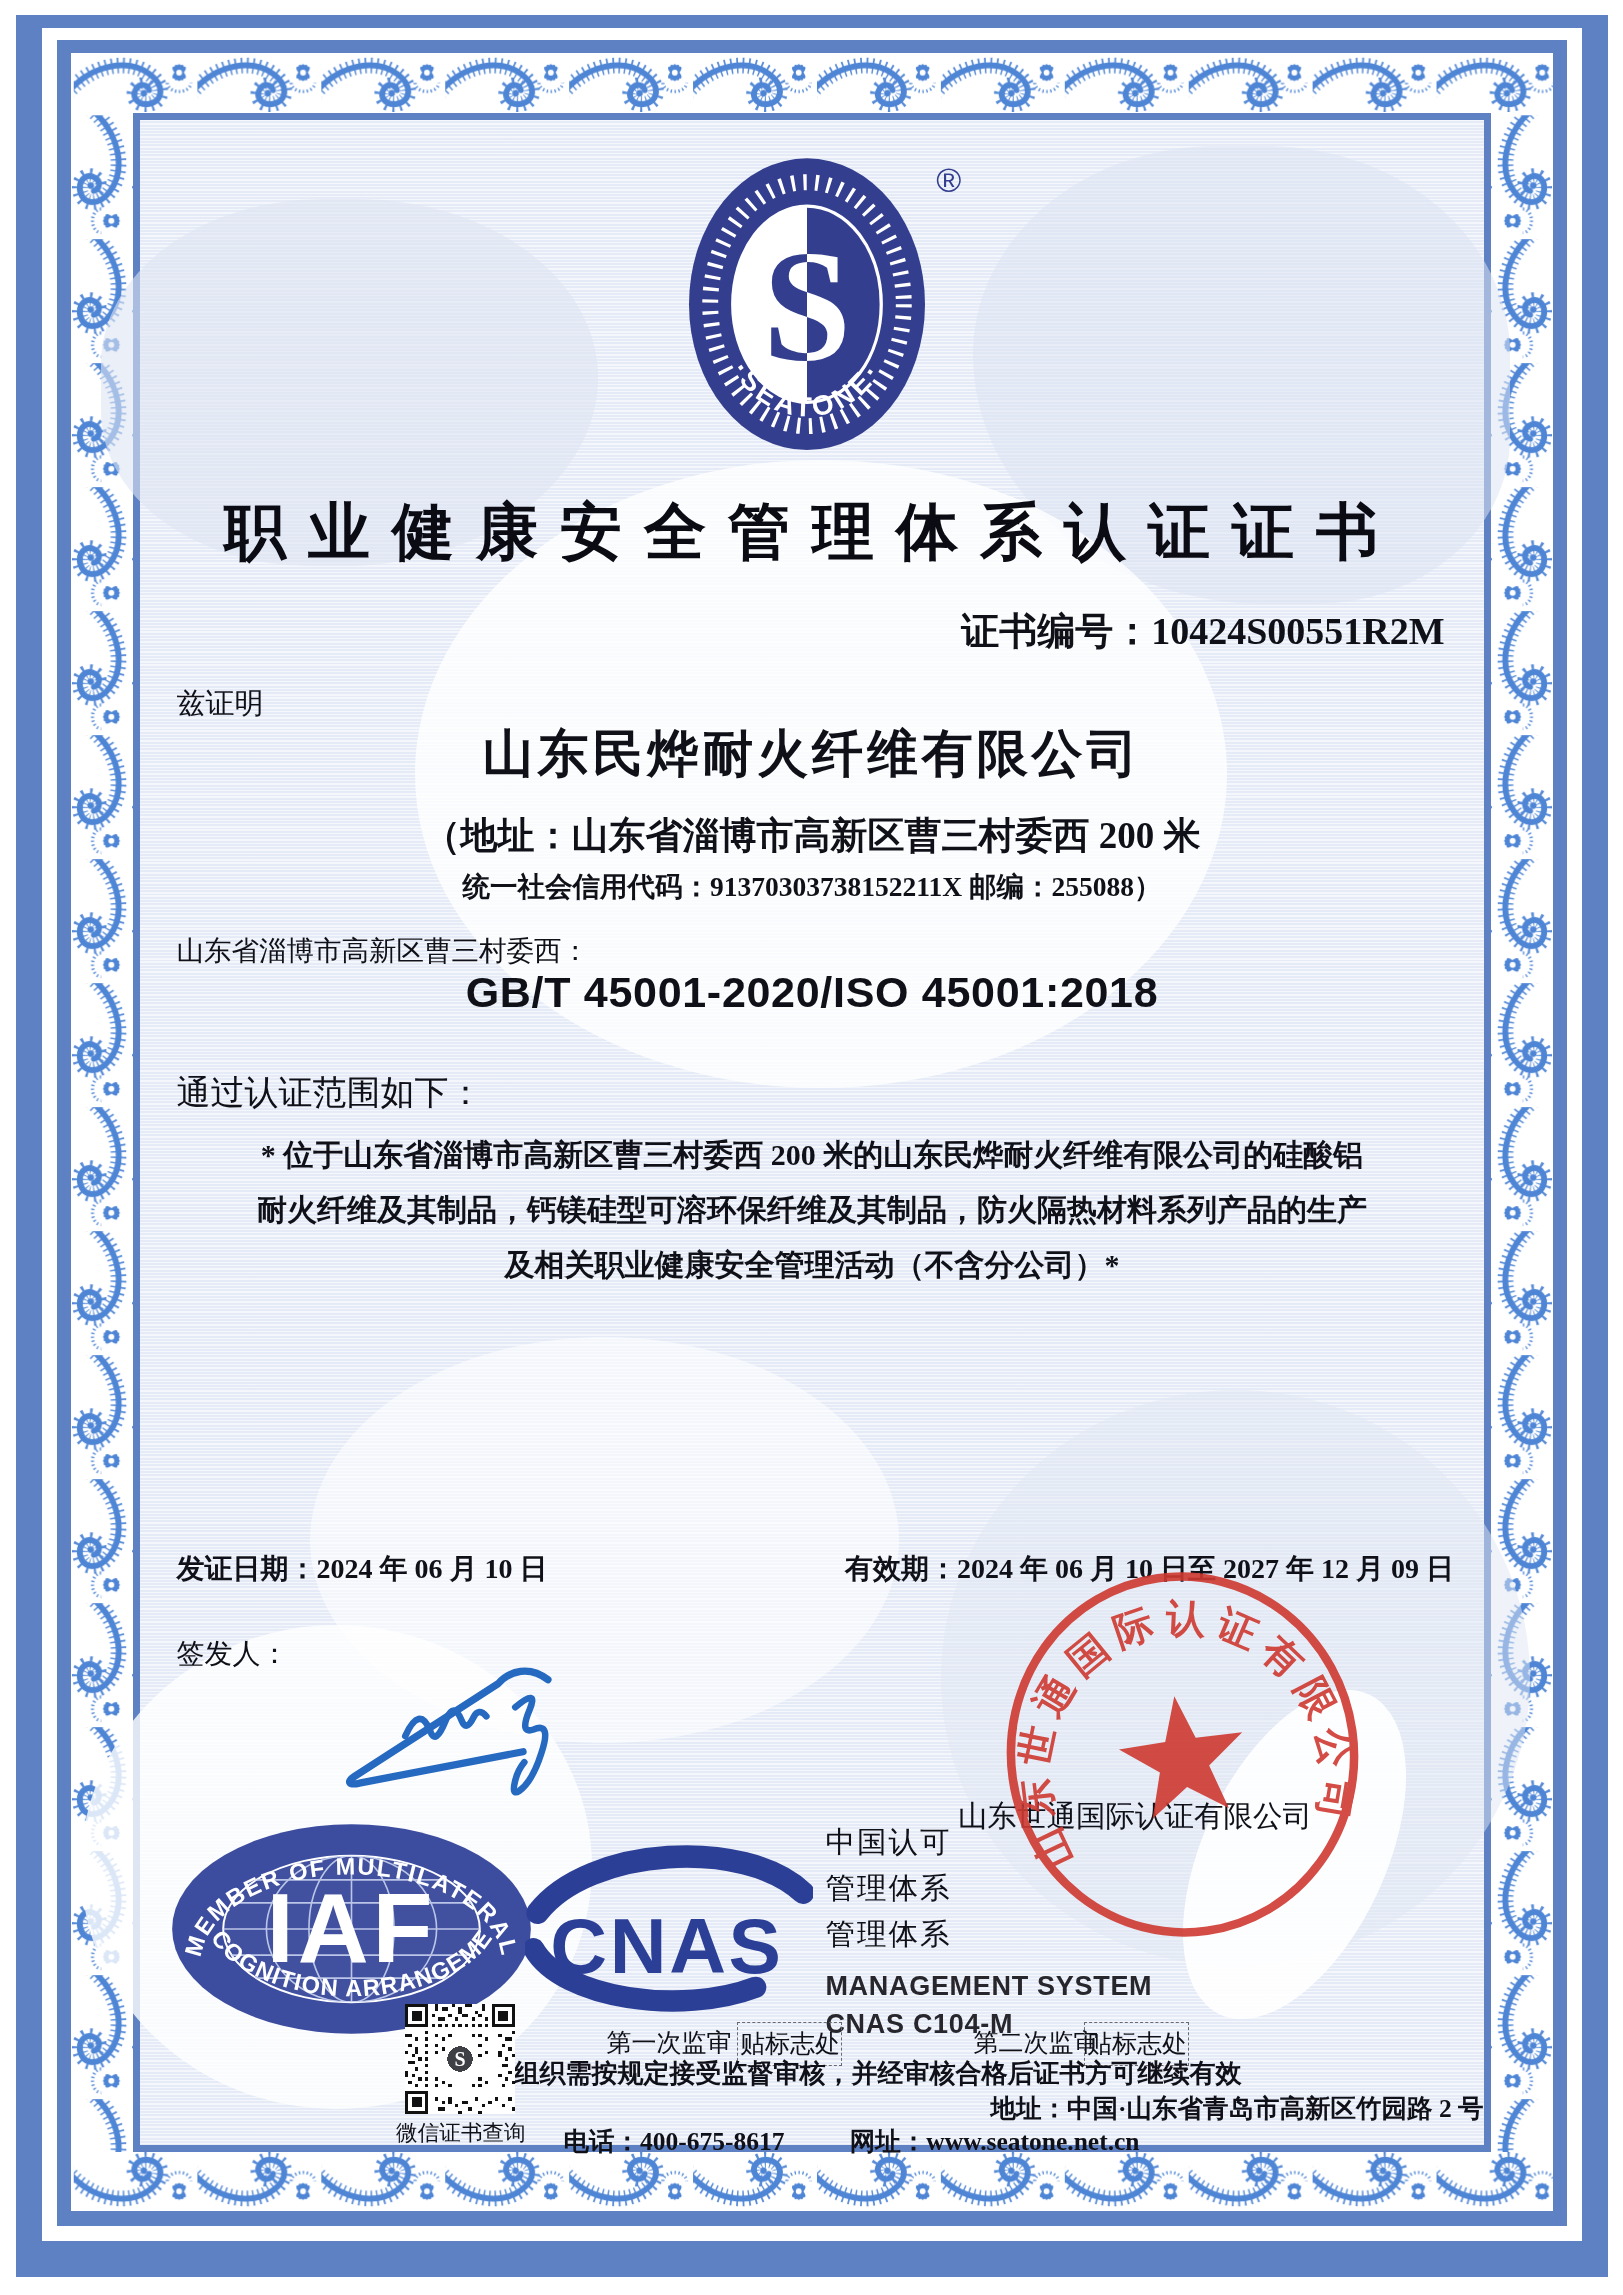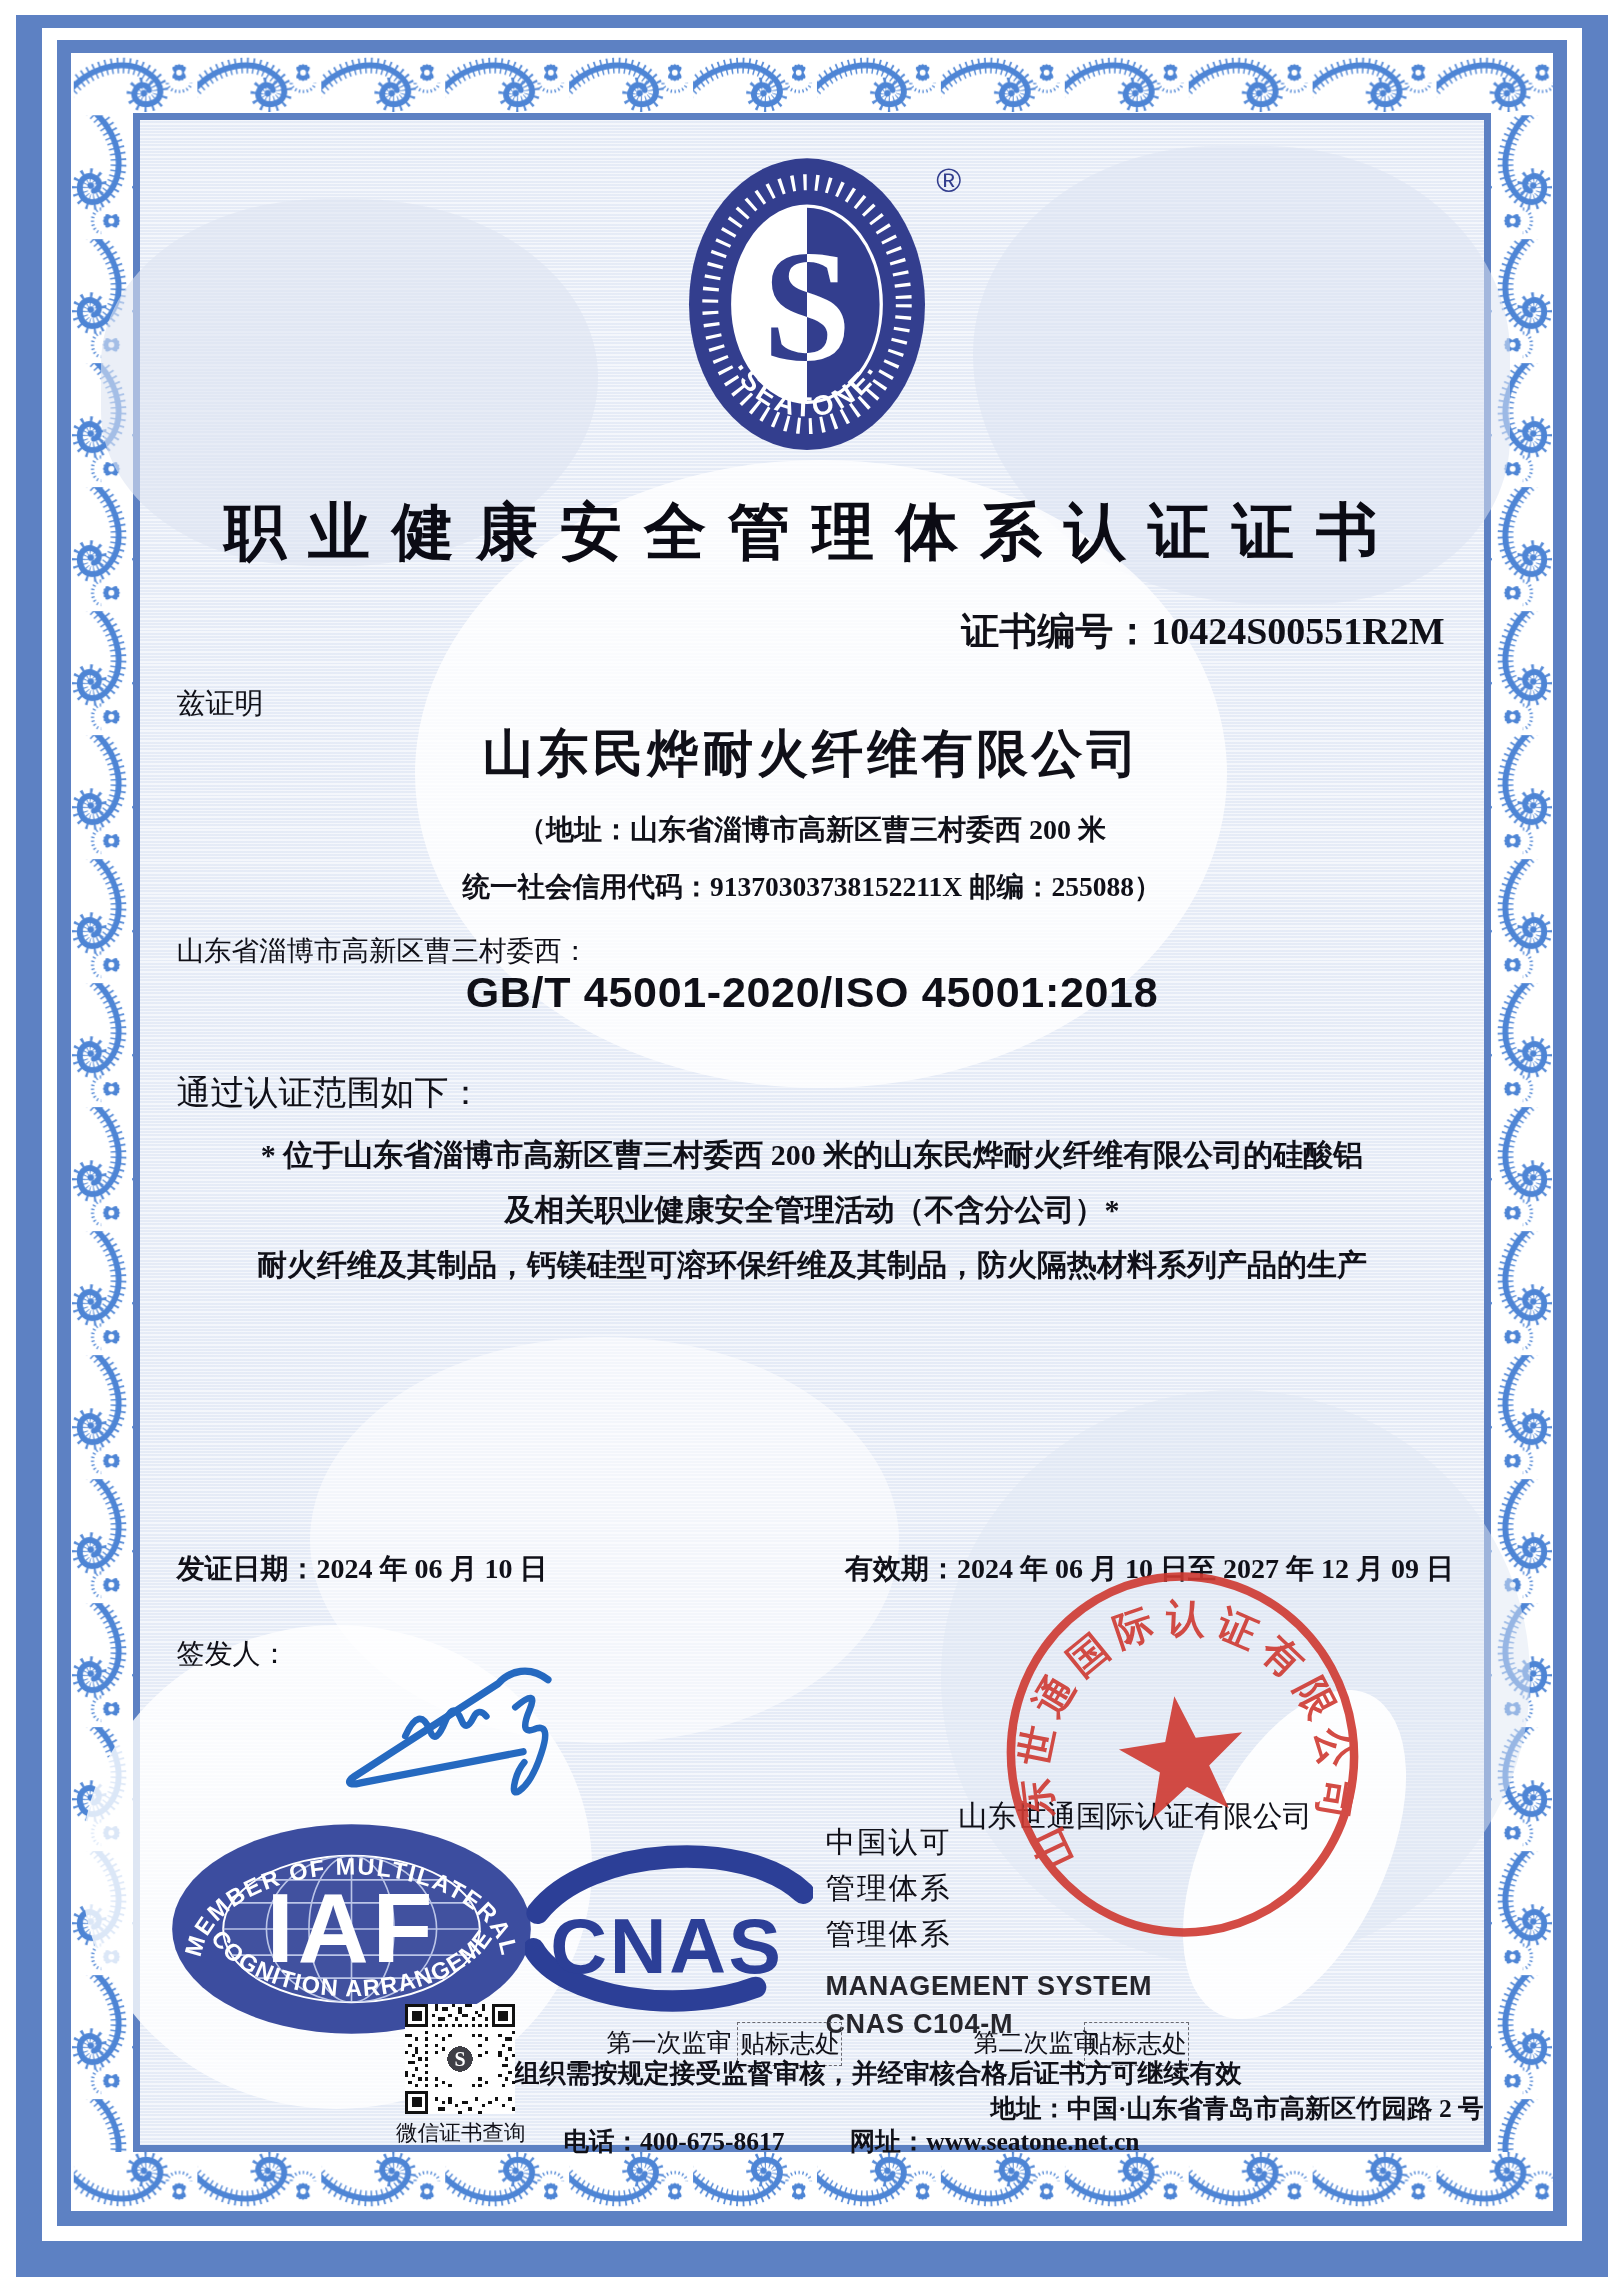--- a/index.html
+++ b/index.html
@@ -26,21 +26,21 @@
   .center{left:0;right:0;text-align:center;}
   .sans{font-family:"Liberation Sans","DejaVu Sans",sans-serif;}
 
   .logo-wrap{top:37px;left:50%;transform:translateX(-50%);width:288px;height:295px;}
   .logo-reg{position:absolute;right:-5.2px;top:3.9px;font-size:34px;color:#333e8e;font-family:"Liberation Sans",sans-serif;}
 
   .title{top:370px;font-size:62px;font-weight:bold;letter-spacing:22px;color:#0b0b14;white-space:nowrap;}
   .certno{top:486px;right:39px;font-size:38px;font-weight:bold;white-space:nowrap;}
   .statement{top:564px;left:36px;font-size:29px;}
   .company{top:600px;font-size:51px;font-weight:bold;letter-spacing:3.9px;white-space:nowrap;}
-  .addr1{top:691px;font-size:28px;font-weight:bold;white-space:nowrap;}
+  .addr1{top:691px;font-size:37px;font-weight:bold;white-space:nowrap;}
   .addr2{top:749px;font-size:27.5px;font-weight:bold;white-space:nowrap;}
   .stdintro{top:813px;left:36px;font-size:27.5px;}
   .stdcode{top:848px;font-size:43px;font-weight:bold;letter-spacing:0.7px;}
   .scopeintro{top:950px;left:36px;font-size:34px;}
   .scope{top:1007px;font-size:30px;font-weight:bold;line-height:55px;white-space:nowrap;}
   .disc{top:1219px;left:34px;right:34px;font-size:23.6px;line-height:52px;letter-spacing:1px;white-space:nowrap;}
   .dates{top:1430px;left:36px;right:29.5px;display:flex;justify-content:space-between;font-size:28px;font-weight:bold;white-space:nowrap;}
   .signer{top:1515px;left:36px;font-size:28px;}
   .sig{top:1532px;left:167px;}
   .stamp{top:1448px;left:859px;z-index:3;opacity:.9;}
@@ -153,22 +153,22 @@
      <div class="abs z1 center company">山东民烨耐火纤维有限公司</div>
      <div class="abs z1 center addr1">（地址：山东省淄博市高新区曹三村委西 200 米</div>
      <div class="abs z1 center addr2">统一社会信用代码：91370303738152211X 邮编：255088）</div>
 
      <div class="abs z1 stdintro">山东省淄博市高新区曹三村委西：</div>
      <div class="abs z1 center stdcode sans">GB/T 45001-2020/ISO 45001:2018</div>
 
      <div class="abs z1 scopeintro">通过认证范围如下：</div>
      <div class="abs z1 center scope">
        <div>* 位于山东省淄博市高新区曹三村委西 200 米的山东民烨耐火纤维有限公司的硅酸铝</div>
+       <div>耐火纤维及其制品，钙镁硅型可溶环保纤维及其制品，防火隔热材料系列产品的生产</div>
        <div>及相关职业健康安全管理活动（不含分公司）*</div>
-       <div>耐火纤维及其制品，钙镁硅型可溶环保纤维及其制品，防火隔热材料系列产品的生产</div>
      </div>
 
 
      <div class="abs z1 dates">
        <span>发证日期：2024 年 06 月 10 日</span>
        <span>有效期：2024 年 06 月 10 日至 2027 年 12 月 09 日</span>
      </div>
 
      <div class="abs z1 signer">签发人：</div>
 

